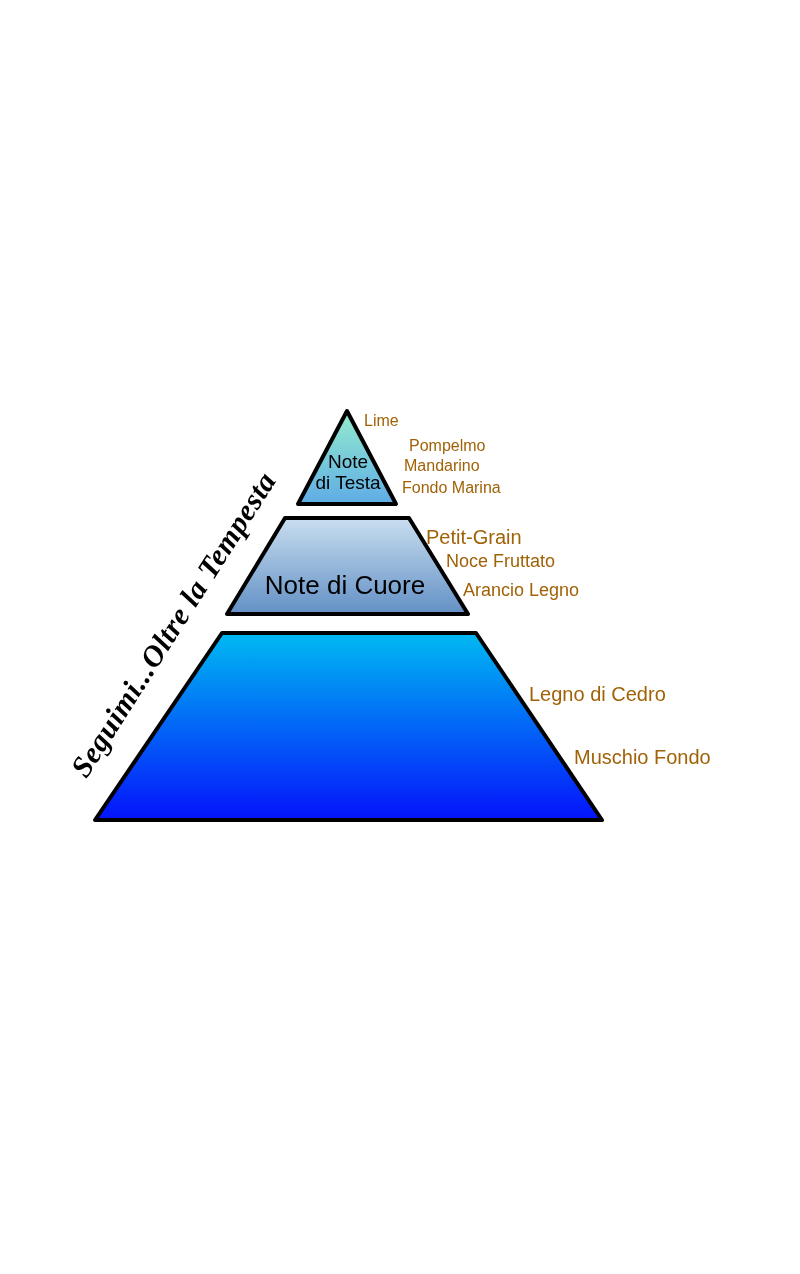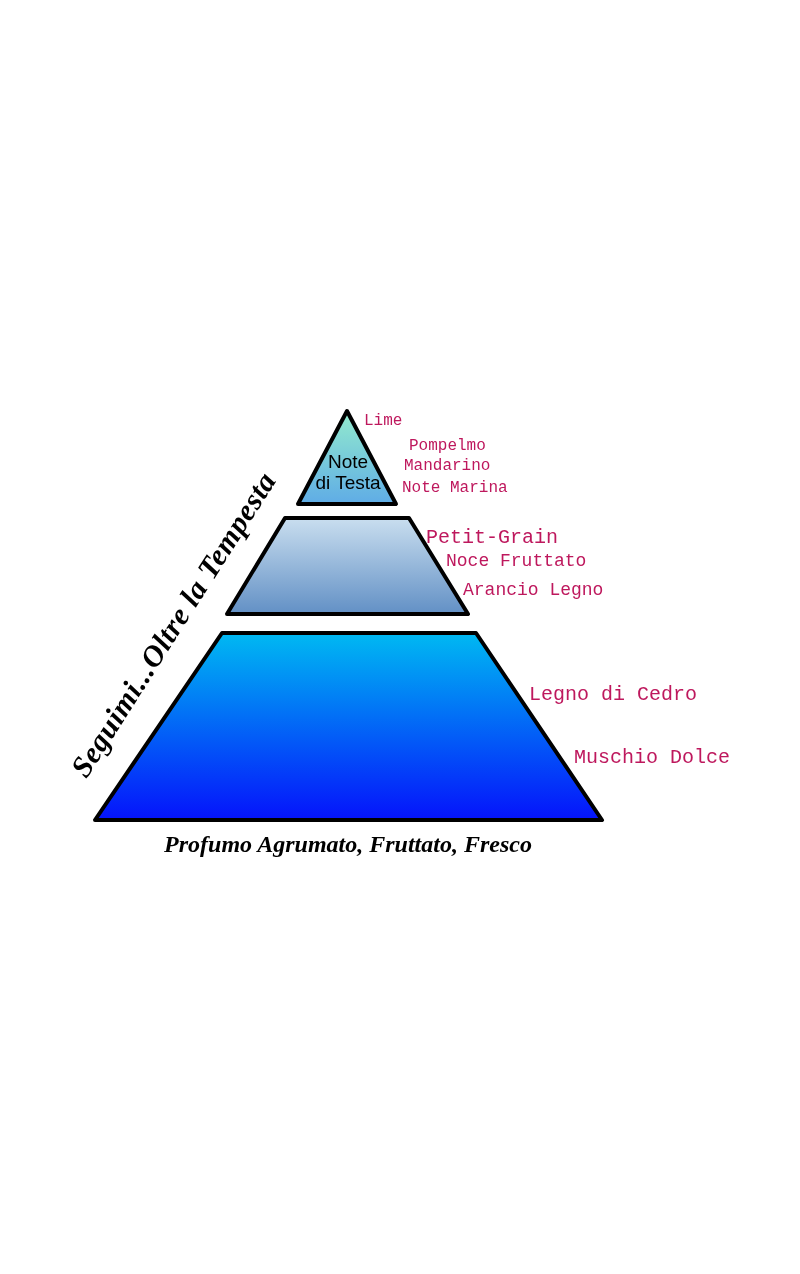--- a/index.html
+++ b/index.html
@@ -27,22 +27,22 @@
 
   .level-label{
     position:absolute;color:#000;text-align:center;white-space:nowrap;
     font-family:"Liberation Sans",sans-serif;
   }
   #label-testa{left:300px;top:451px;width:96px;font-size:19px;line-height:21px;}
   #label-cuore{left:225px;top:570px;width:240px;font-size:26px;}
   #label-fondo{left:222px;top:749px;width:240px;font-size:34px;}
 
   .note-label{
-    position:absolute;color:#be185d;white-space:nowrap;
-    font-family:Liberation Mono, monospace;
+    position:absolute;color:#a16207;white-space:nowrap;
+    font-family:Liberation Sans, sans-serif;
   }
   #note-t0{left:364px;top:412px;font-size:16px;}
   #note-t1{left:374px;top:437px;font-size:16px;margin-left:35px;}
   #note-t2{left:388px;top:457px;font-size:16px;margin-left:16px;}
   #note-t3{left:402px;top:479px;font-size:16px;}
 
   #note-h0{left:426px;top:526px;font-size:20px;}
   #note-h1{left:446px;top:551px;font-size:18px;}
   #note-h2{left:463px;top:580px;font-size:18px;}
 
@@ -81,28 +81,28 @@
     <polygon class="shape" fill="url(#grad1)" points="285,518 409,518 468,614 227,614" stroke="#000000"></polygon>
     <polygon class="shape" fill="url(#grad2)" points="222,633 476,633 602,820 95,820" stroke="#000000"></polygon>
   </svg>
 
   <div class="diagonal-title">Seguimi...Oltre la Tempesta</div>
 
   <div class="level-label" id="label-testa">
     <div>Note</div>
     <div>di Testa</div>
   </div>
+  <div class="level-label" id="label-cuore">Note di Cuore</div>
 
   <div class="note-label" id="note-t0">Lime</div>
   <div class="note-label" id="note-t1">Pompelmo</div>
   <div class="note-label" id="note-t2">Mandarino</div>
-  <div class="note-label" id="note-t3">Note Marina</div>
+  <div class="note-label" id="note-t3">Fondo Marina</div>
 
   <div class="note-label" id="note-h0">Petit-Grain</div>
   <div class="note-label" id="note-h1">Noce Fruttato</div>
   <div class="note-label" id="note-h2">Arancio Legno</div>
 
   <div class="note-label" id="note-b0">Legno di Cedro</div>
-  <div class="note-label" id="note-b1">Muschio Dolce</div>
+  <div class="note-label" id="note-b1">Muschio Fondo</div>
 
-  <div class="caption">Profumo Agrumato, Fruttato, Fresco</div>
 
 </div>
 
 </body></html>

